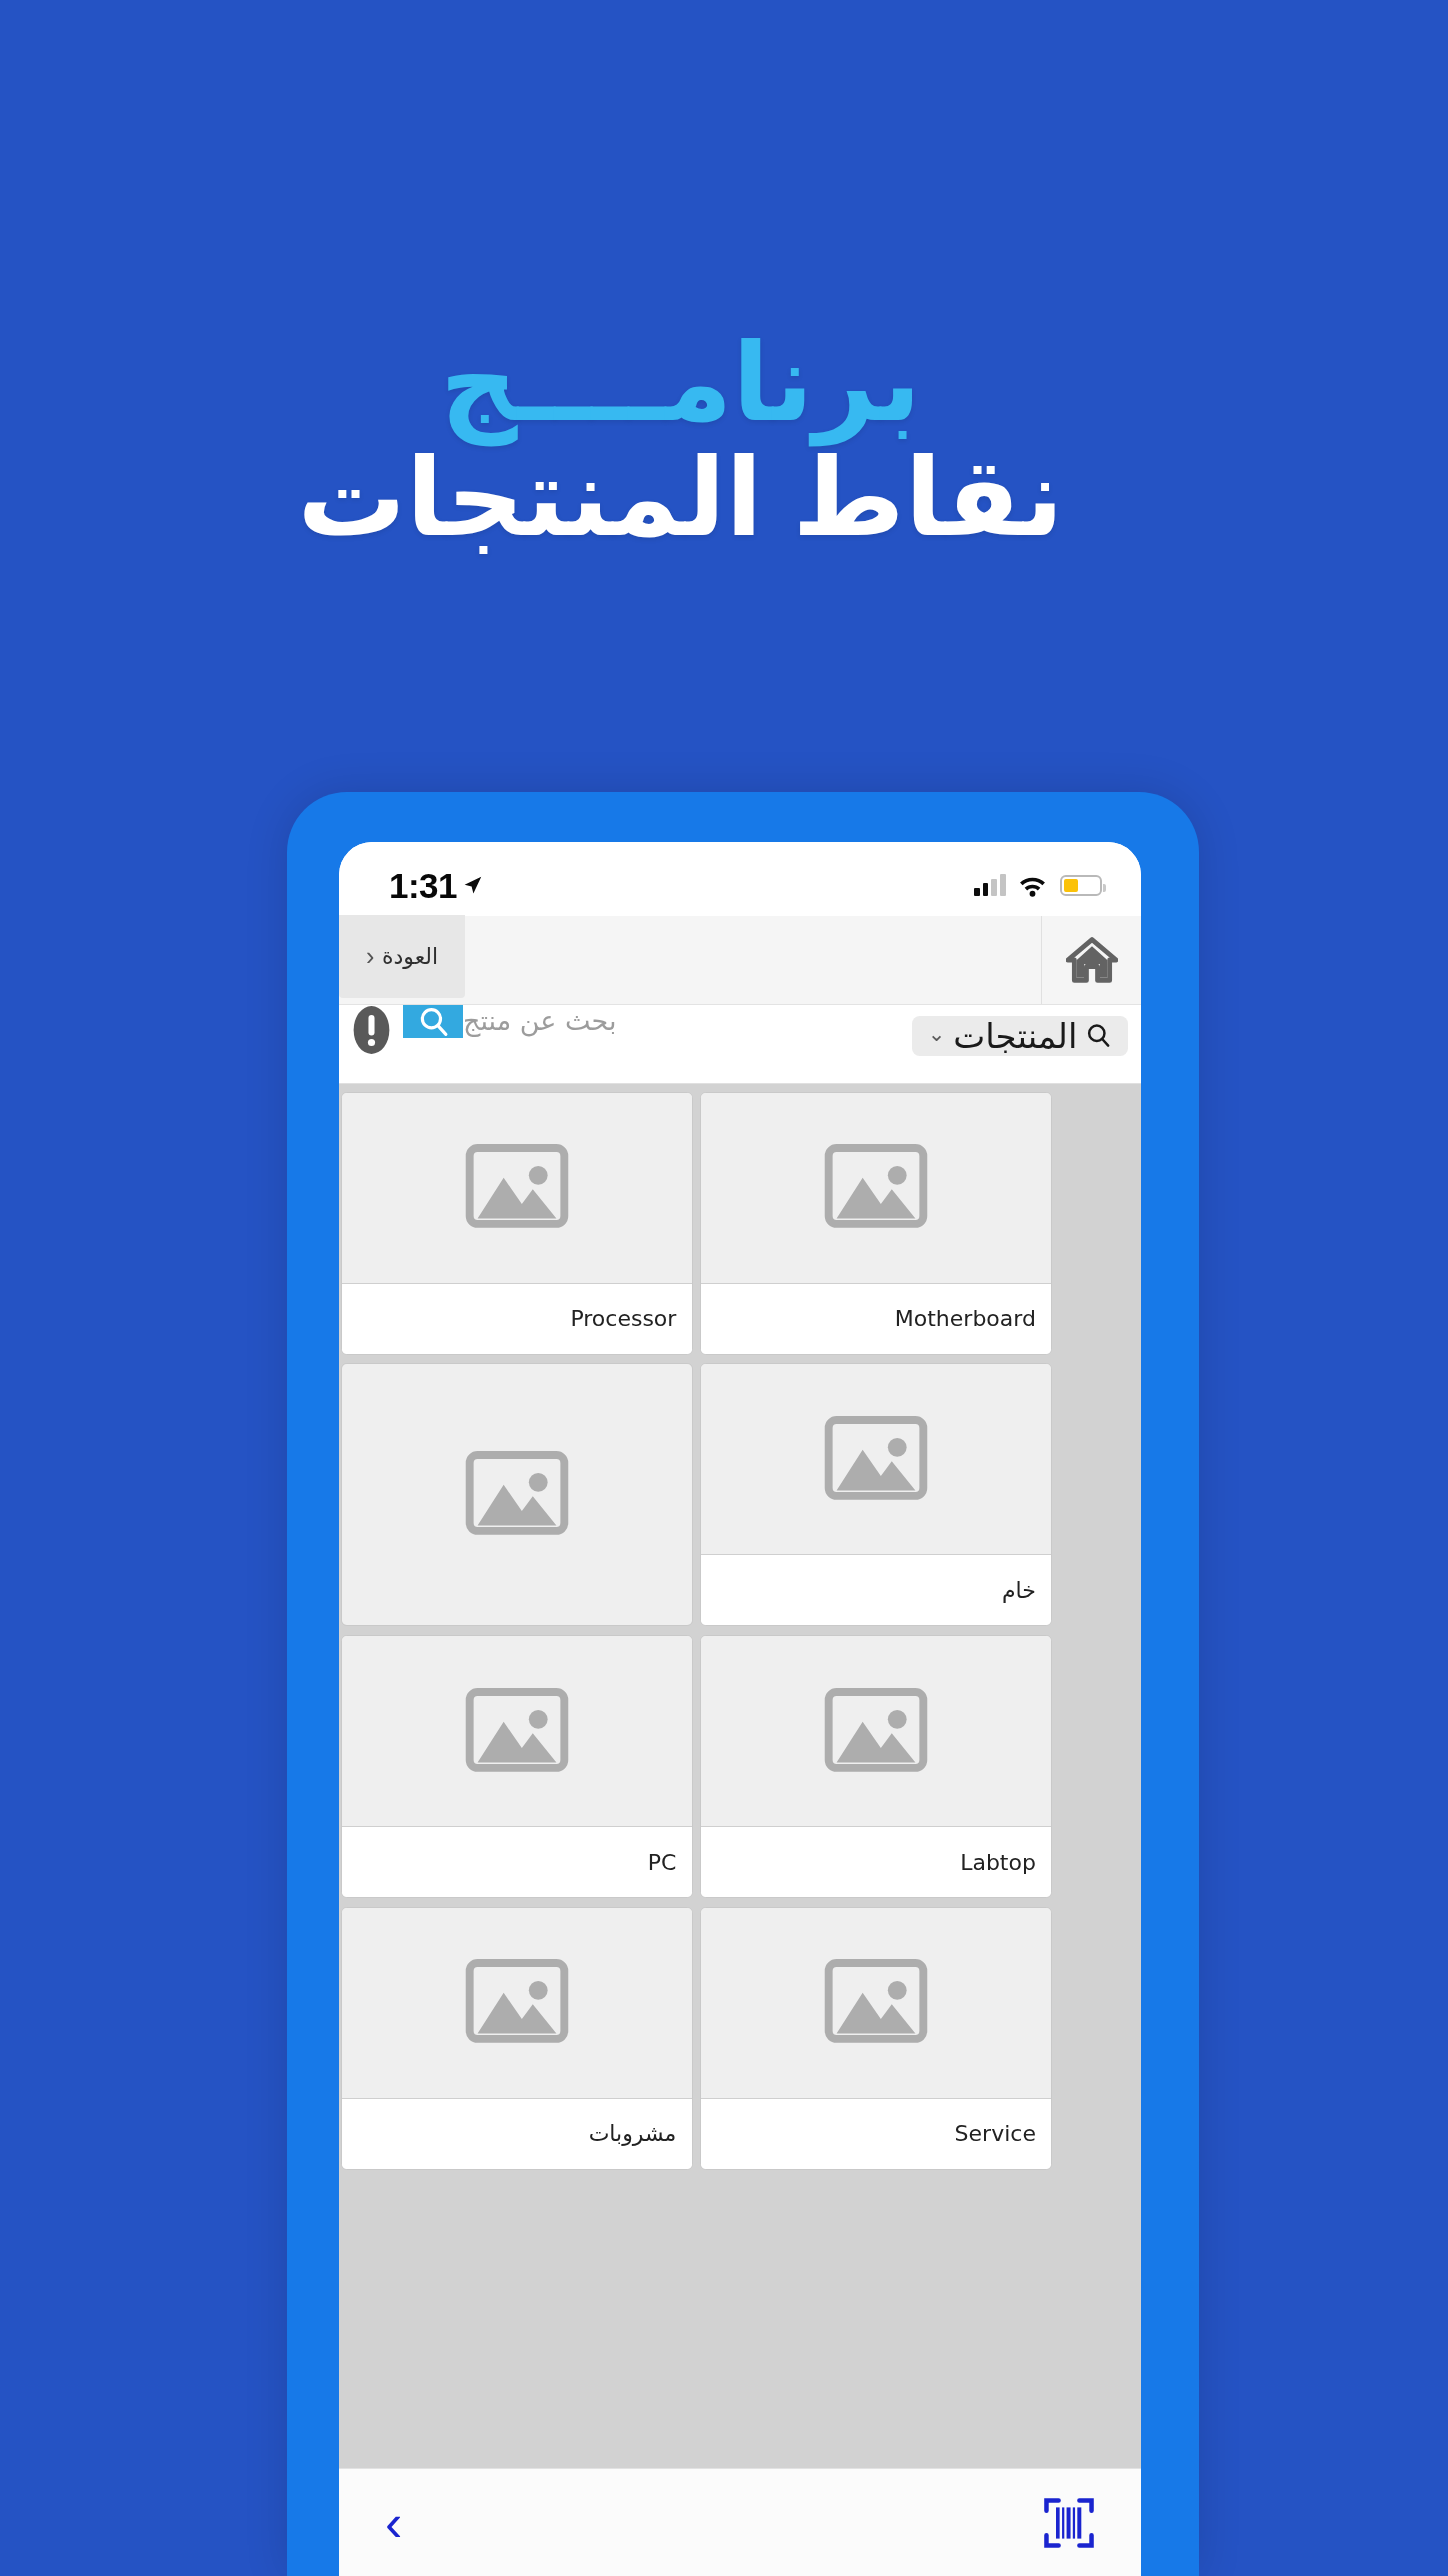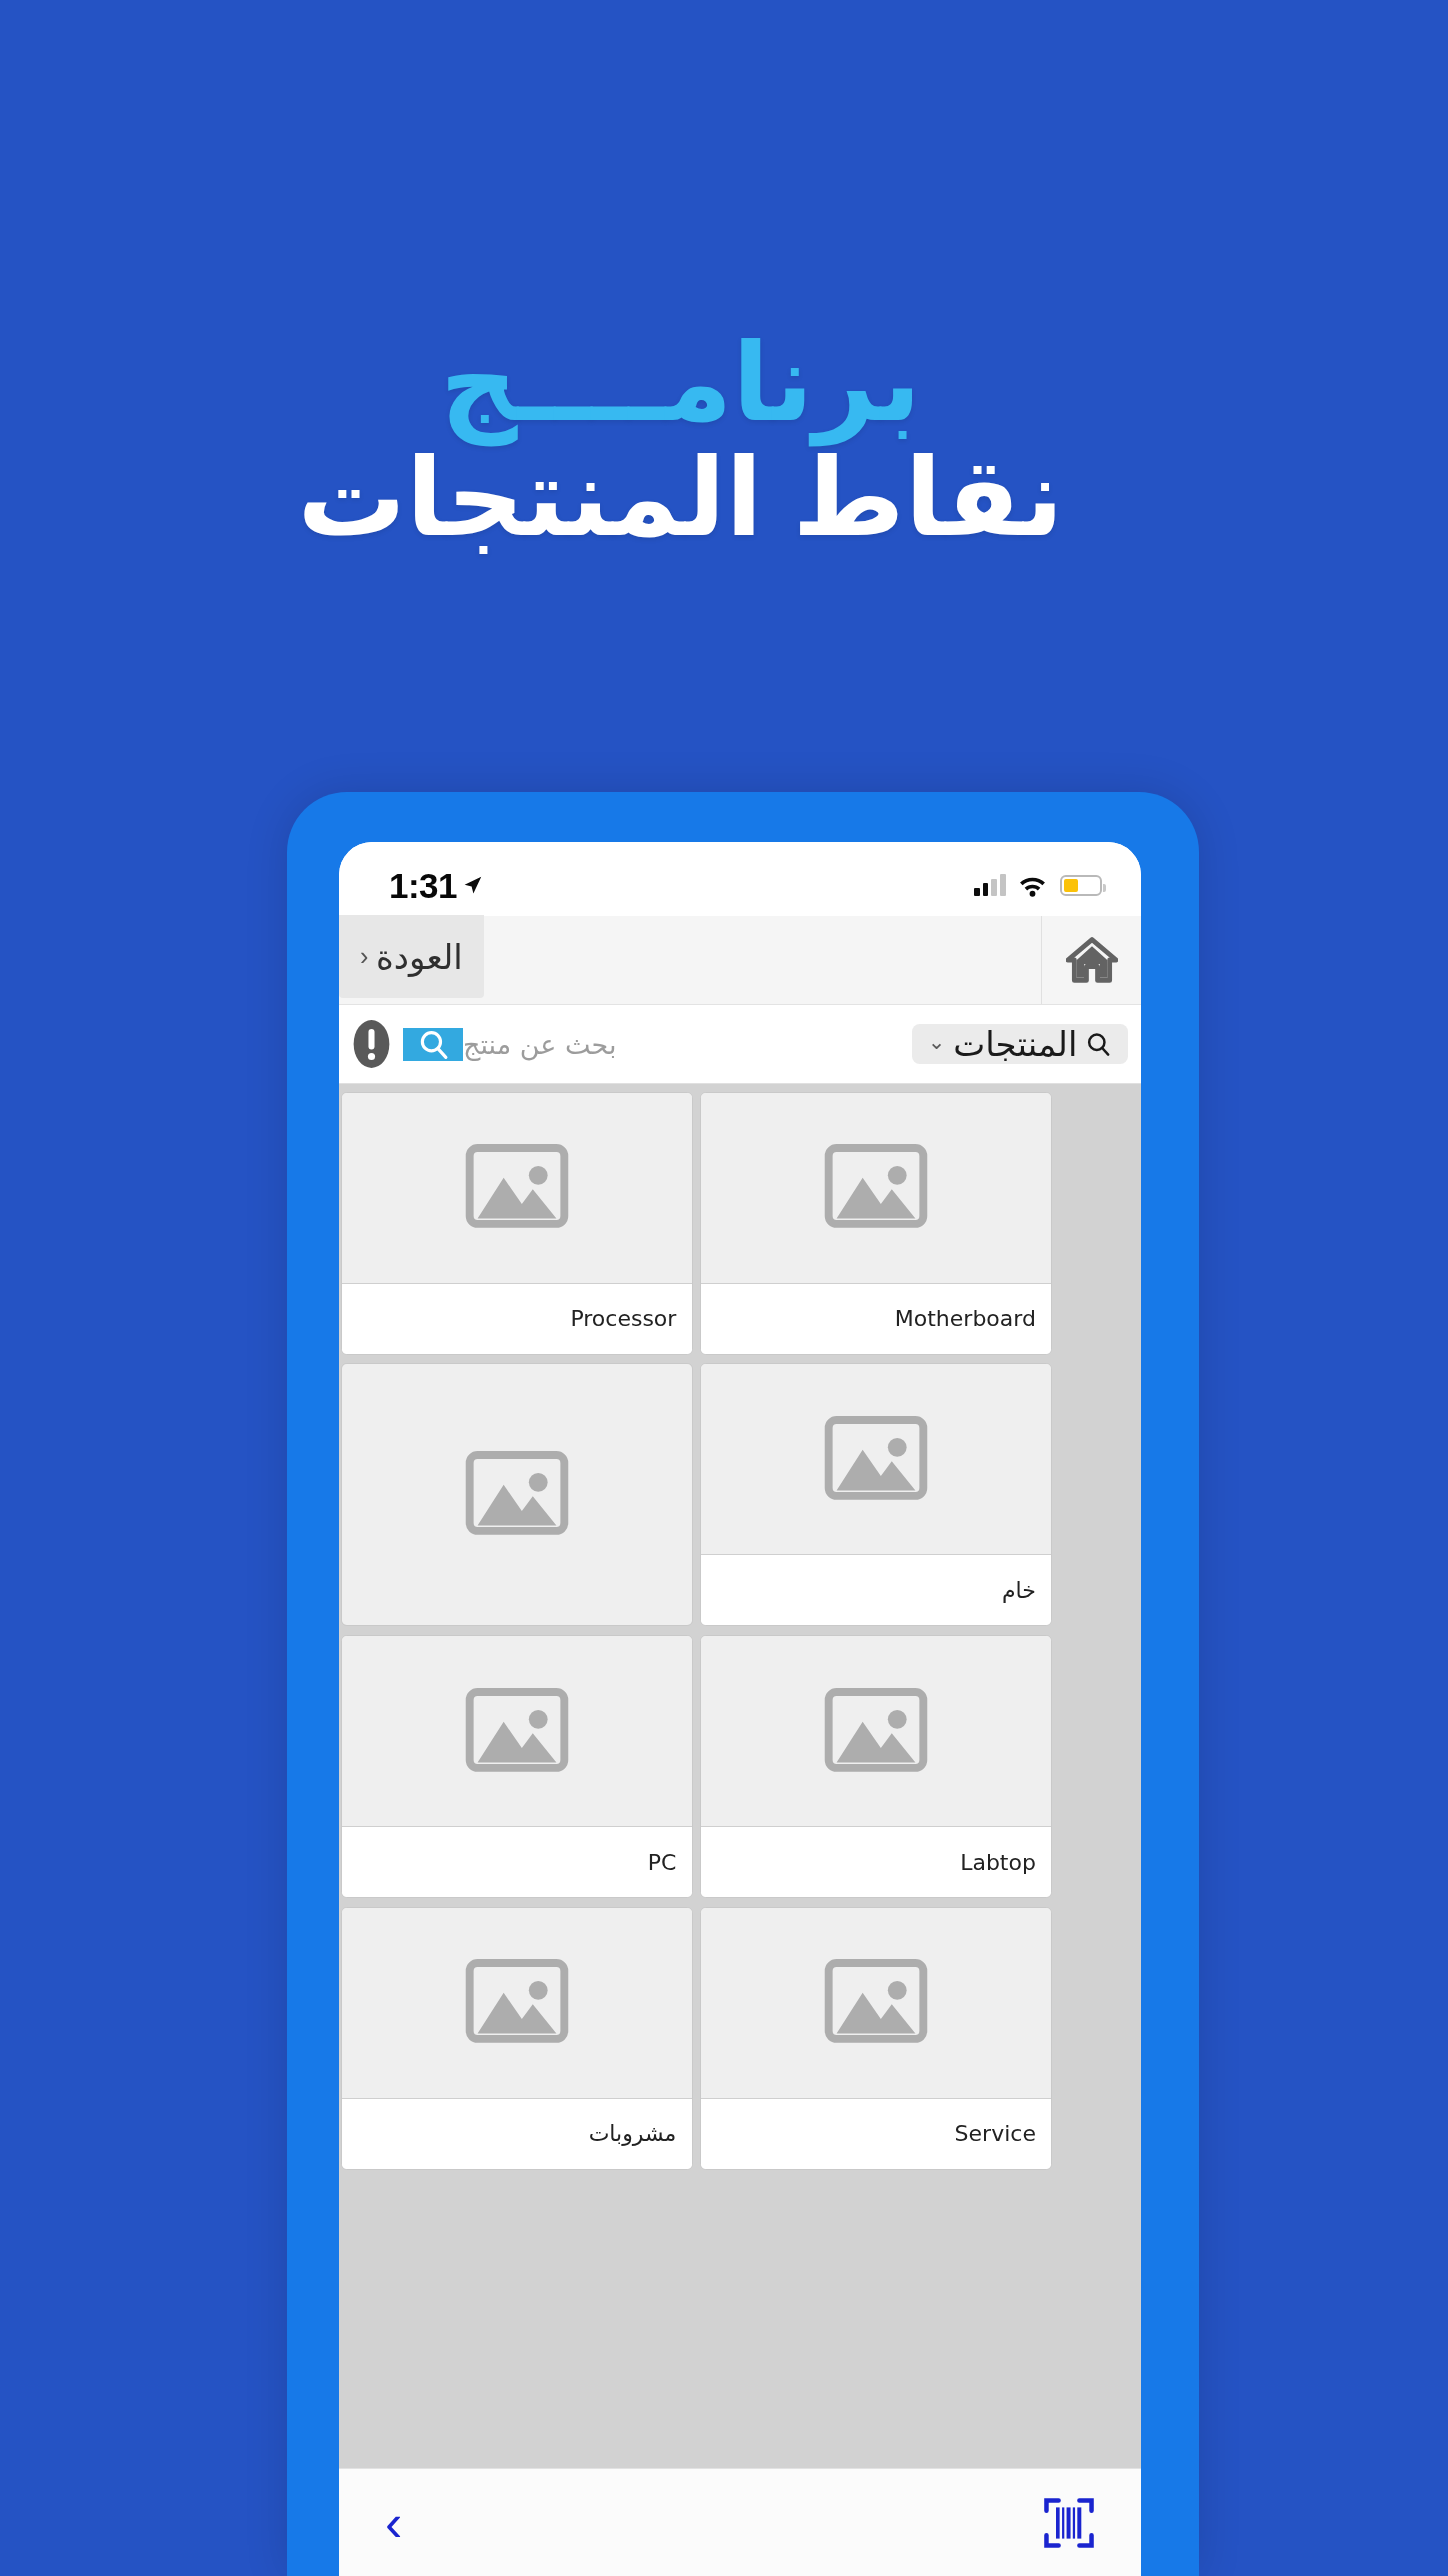--- a/index.html
+++ b/index.html
@@ -128,33 +128,33 @@
     min-width:126px;
     background:#e7e7e7;
     display:flex; align-items:center; justify-content:center;
     gap:7.7px;
     padding:0 21px;
     border-radius:0 0 3.9px 3.9px;
     margin-top:-1px;
     margin-bottom:5.8px;
   }
   .back-label{
-    font-size:34px;
+    font-size:22px;
     color:#2f2f2f;
     font-family:"DejaVu Sans","Liberation Sans",sans-serif;
     direction:rtl;
   }
   .back-chev{ font-size:25px; color:#555; }
 
   
   .searchbar{
     flex:0 0 79px;
     background:#ffffff;
     display:flex;
-    align-items:center;
+    align-items:flex-start;
     direction:ltr;
     border-bottom:1px solid #e0e0e0;
   }
   .warn-btn{
     width:64px;
     display:flex; align-items:center; justify-content:center;
   }
   .warn-ico{ width:37px; height:50px; }
   .search-btn{
     width:60px;

